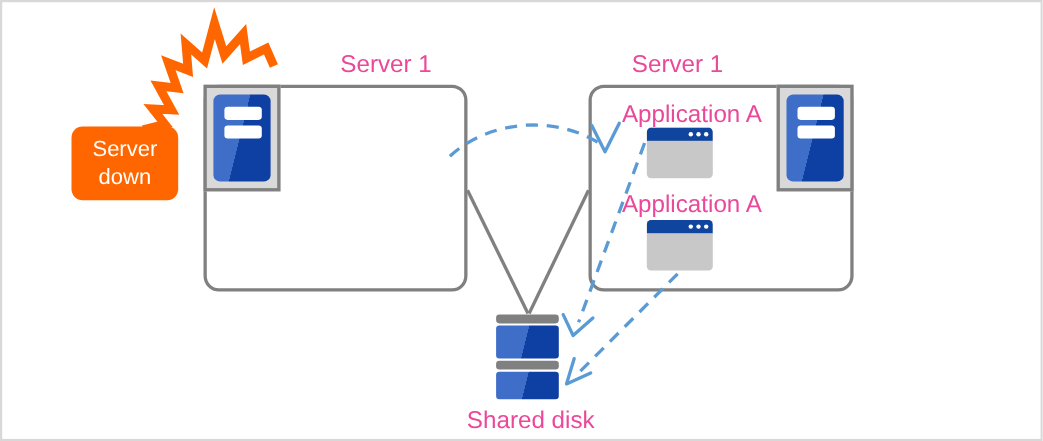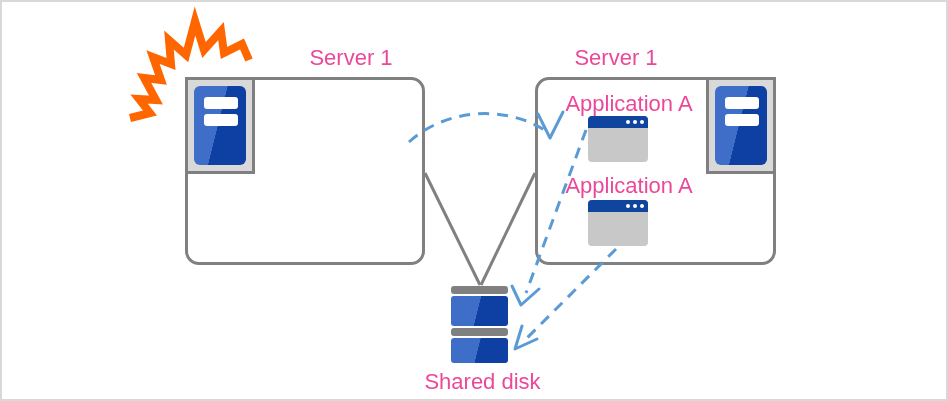--- a/index.html
+++ b/index.html
@@ -87,20 +87,23 @@
     <path class="dash-line" d="M407,140 C444,106 506,102 547,131"></path>
     <polyline class="dash-head" points="536,112 548,136 561,110"></polyline>
 
     <line class="dash-line" x1="584" y1="128" x2="524" y2="291"></line>
     <polyline class="dash-head" points="510,284 519,303 537,287"></polyline>
 
     <line class="dash-line" x1="614" y1="247" x2="522" y2="339"></line>
     <polyline class="dash-head" points="520,324 513,347 535,337"></polyline>
   </svg>
 
+  <div class="callout">
+    <span>Server down</span>
+  </div>
 
   <div class="lbl title-s1">Server 1</div>
   <div class="server-box box-s1"></div>
   <div class="icon-box icon-box-s1">
     <div class="server-tower">
       <div class="slot slot1"></div>
       <div class="slot slot2"></div>
     </div>
   </div>
 

